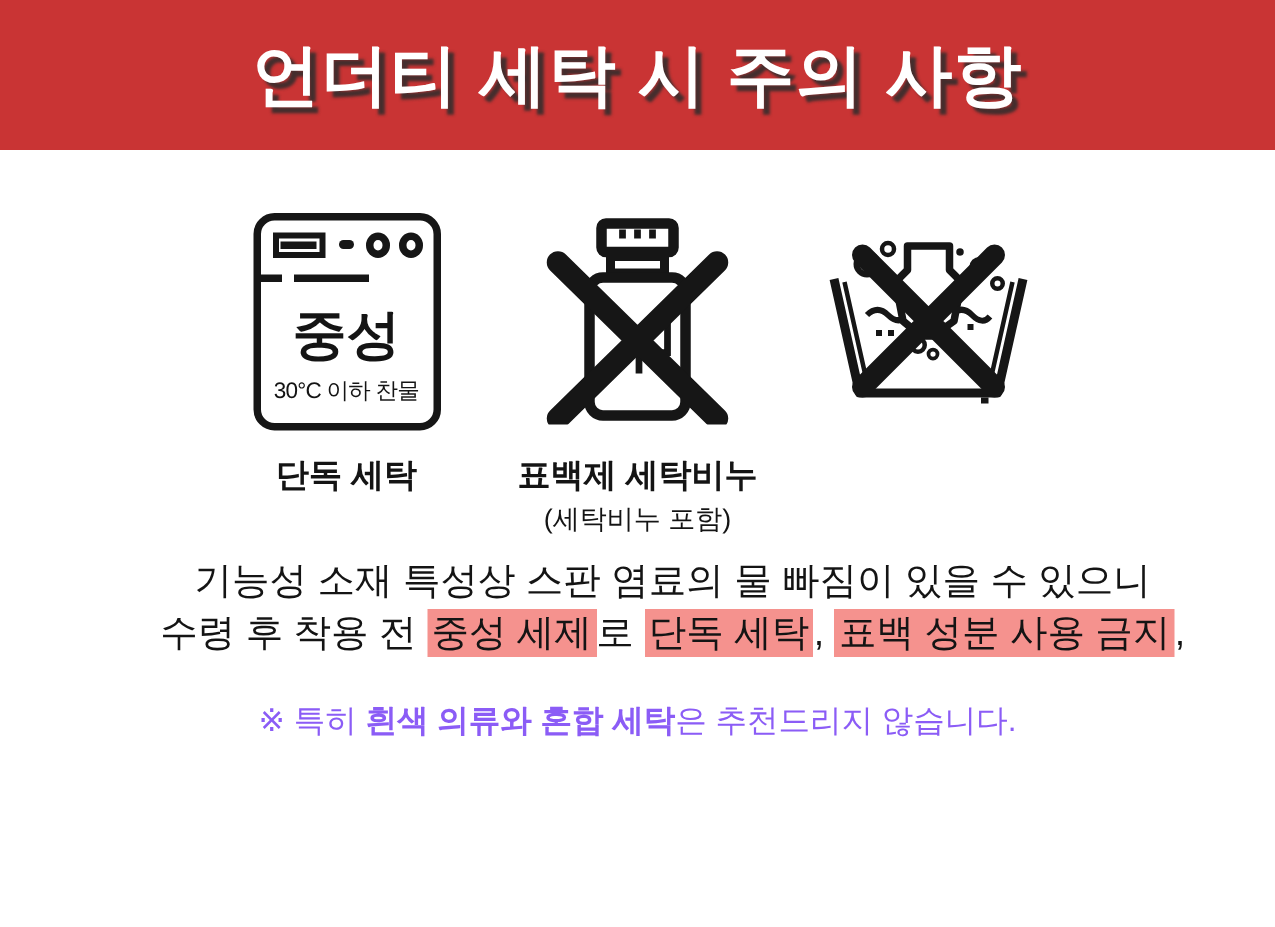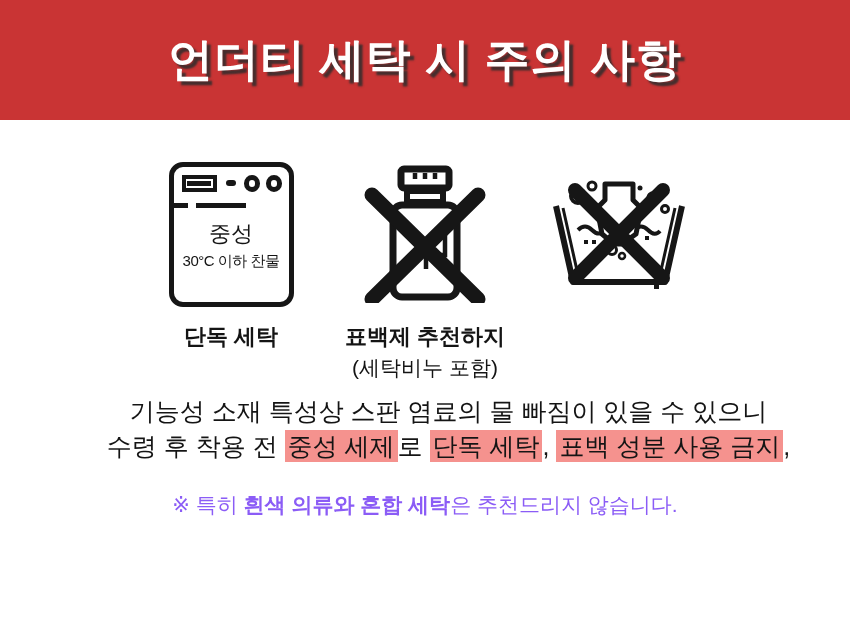--- a/index.html
+++ b/index.html
@@ -6,21 +6,21 @@
   html, body { width: 850px; height: 618px; }
   body {
     background: #ffffff;
     font-family: "Liberation Sans", "DejaVu Sans", sans-serif;
     color: #141414;
     overflow: hidden;
   }
 
   
   .banner {
-    width: 850px; height: 120px;
+    width: 850px; height: 100px;
     background: #c93434;
     display: flex; align-items: center; justify-content: center;
   }
   .banner h1 {
     color: #ffffff;
     font-size: 45px;
     font-weight: 800;
     letter-spacing: 1px;
     text-shadow: 4px 4px 2px rgba(45,45,45,0.85);
     white-space: nowrap;
@@ -43,21 +43,21 @@
   }
   .care-label {
     margin-top: 14px;
     font-size: 22px;
     font-weight: 700;
     color: #141414;
     white-space: nowrap;
   }
   .care-sublabel {
     margin-top: 2px;
-    font-size: 21px;
+    font-size: 18px;
     font-weight: 400;
     color: #141414;
     white-space: nowrap;
   }
   .care-sublabel:empty { display: none; }
 
   
   .machine {
     width: 125px; height: 145px;
     border: 5px solid #161616;
@@ -81,21 +81,21 @@
     width: 17px; height: 17px;
     border: 5px solid #161616; border-radius: 50%;
     margin-right: 6px;
   }
   .m-sep-a { position: absolute; left: 0;  top: 36px; width: 14px; height: 5px; background: #161616; }
   .m-sep-b { position: absolute; left: 22px; top: 36px; width: 50px; height: 5px; background: #161616; }
   .machine-text {
     position: absolute; top: 52px; left: 0; width: 100%;
     text-align: center;
   }
-  .machine-main { font-size: 22px; font-weight: 400; color: #141414; }
+  .machine-main { font-size: 36px; font-weight: 700; color: #141414; }
   .machine-sub  { font-size: 15px; font-weight: 500; color: #141414; margin-top: 3px; letter-spacing: -0.5px; white-space: nowrap; }
 
   
   .notice {
     margin-top: 12px;
     text-align: center;
     font-size: 25px;
     line-height: 35px;
     color: #141414;
     padding-left: 47px;
@@ -159,21 +159,21 @@
 
         <rect class="stroke" x="43" y="26" width="36" height="11" stroke-width="6"></rect>
 
         <rect class="stroke" x="29" y="40" width="64" height="92" rx="9" stroke-width="7"></rect>
 
         <path class="stroke" d="M81 58 V90 H62 V104" stroke-width="4.5"></path>
 
         <path class="stroke" d="M8 30 L114 134 M114 30 L8 134" stroke-width="15" stroke-linecap="round"></path>
       </svg>
     </div>
-    <div class="care-label">표백제 추천하지</div>
+    <div class="care-label">표백제 세탁비누</div>
     <div class="care-sublabel">(세탁비누 포함)</div>
   </div>
 
   <div class="icon-col">
     <div class="icon-area">
       <svg width="142" height="112" viewBox="0 0 142 112">
 
         <path class="stroke" d="M30 52 q7 -7 14 0 q7 7 14 0 q7 -7 14 0 q7 7 14 0 q7 -7 14 0 q7 7 12 1" stroke-width="4"></path>
 
         <path class="stroke" d="M8 28 L25 104 L117 104 L134 28" stroke-width="6" stroke-linejoin="round"></path>

